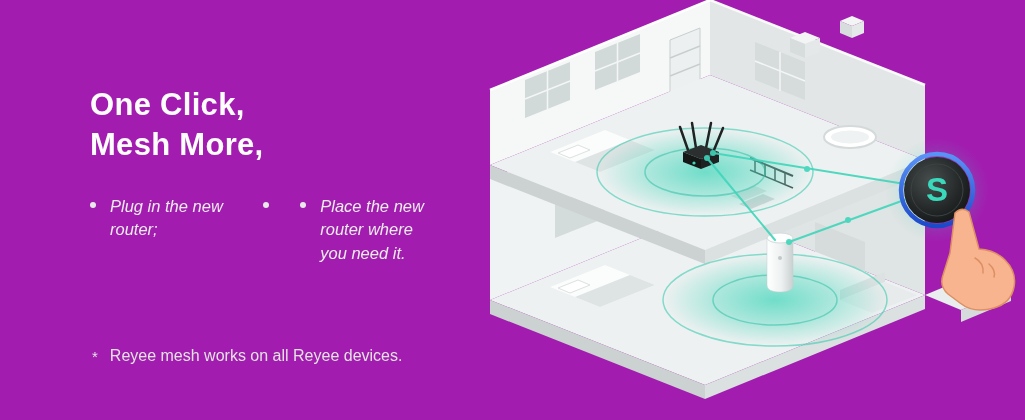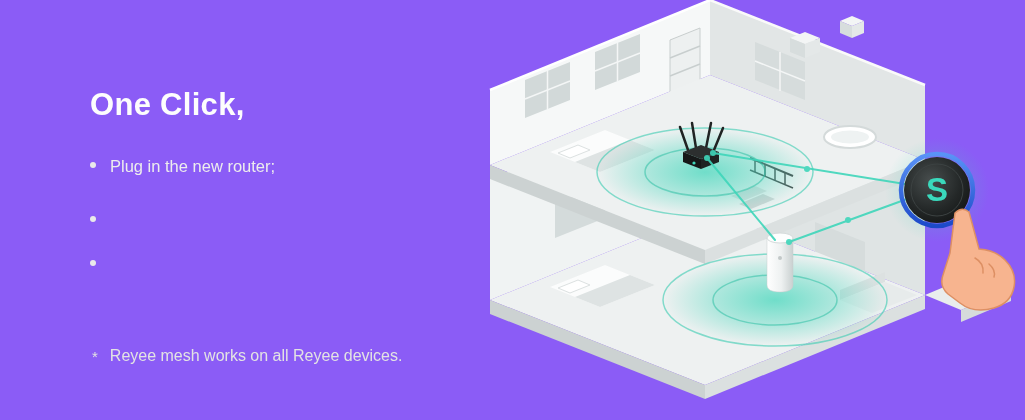--- a/index.html
+++ b/index.html
@@ -1,51 +1,54 @@
 <!DOCTYPE html>
 <html><head>
 <meta charset="utf-8">
 <style>
   html,body{margin:0;padding:0;background:#2c2e2d;}
   .stage{
     position:relative;width:1025px;height:420px;overflow:hidden;
-    background:#8b5cf6;
+    background:#a21caf;
     font-family:"Liberation Sans",sans-serif;color:#f2f2f2;
   }
   .left-col{position:absolute;left:90px;top:64px;width:380px;}
   .headline{font-size:31px;font-weight:700;letter-spacing:.3px;line-height:1.3;color:#fdfdfd;}
   .headline span{display:block;}
-  .bullets{list-style:none;margin:30px 0 0 0;padding:0;display:flex;flex-direction:column;gap:31px;}
+  .bullets{list-style:none;margin:30px 0 0 0;padding:0;display:flex;gap:31px;font-style:italic;}
   .bullet{display:flex;gap:14px;font-size:16.5px;color:#ededed;line-height:1.4;}
   .dot{width:6px;height:6px;border-radius:50%;background:#e9e9e9;margin-top:7px;flex:none;}
   .bullet-text{white-space:pre-line;}
   .footnote{position:absolute;left:92px;top:347px;display:flex;gap:12px;font-size:16px;color:#e3e3e3;}
   .footnote .mark{font-size:15px;margin-top:1px;}
   .illus{position:absolute;left:455px;top:0;width:570px;height:420px;}
   svg text{font-family:"Liberation Sans",sans-serif;}
 </style>
 </head>
 <body>
 
 <div class="stage">
 
   <div class="left-col">
     <h1 class="headline">
       <span>One Click,</span>
+      <span>Mesh More,</span>
     </h1>
     <ul class="bullets">
       <li class="bullet">
         <span class="dot"></span>
         <span class="bullet-text">Plug in the new router;</span>
       </li>
       <li class="bullet">
         <span class="dot"></span>
       </li>
       <li class="bullet">
         <span class="dot"></span>
+        <span class="bullet-text">Place the new router where
+you need it.</span>
       </li>
     </ul>
   </div>
 
   <div class="footnote">
     <span class="mark">*</span>
     <span>Reyee mesh works on all Reyee devices.</span>
   </div>
 
   <svg class="illus" viewBox="0 0 570 420">

